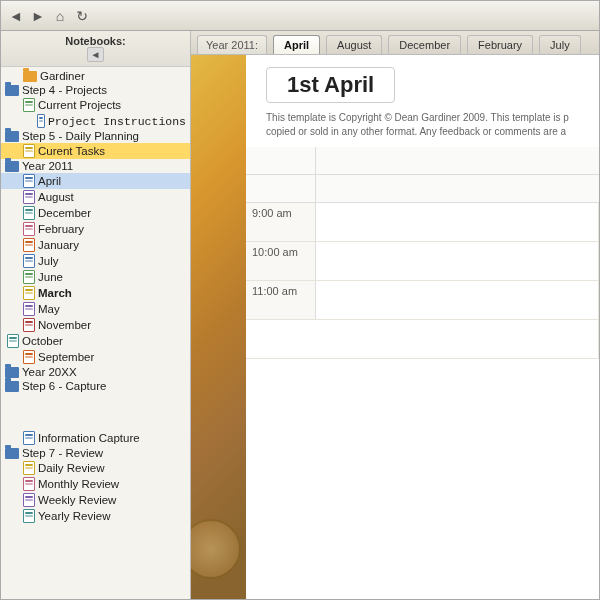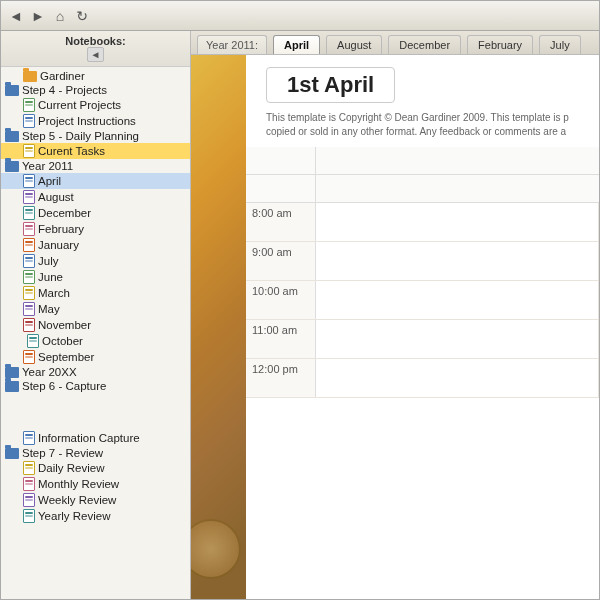--- a/index.html
+++ b/index.html
@@ -294,21 +294,21 @@
     </span>
             <span>Step 4 - Projects</span>
           </div>
           <div class="tree-item tree-indent-1" style="padding-left: 22px;">
             <span style="display:inline-block;width:12px;height:14px;background:white;border:1.5px solid #5a9a5a;border-radius:1px;margin-right:3px;vertical-align:middle;">
       <span style="display:block;height:2px;background:#5a9a5a;margin:2px 1px 1px 1px;border-radius:1px;"></span>
       <span style="display:block;height:2px;background:#5a9a5a;margin:0 1px 1px 1px;border-radius:1px;opacity:0.5;"></span>
     </span>
             <span>Current Projects</span>
           </div>
-          <div class="tree-item tree-indent-1" style="padding-left: 22px;">
+          <div class="tree-item tree-indent-1" style="padding-left: 36px; font-family: Liberation Mono, monospace;">
             <span style="display:inline-block;width:12px;height:14px;background:white;border:1.5px solid #4a7ab5;border-radius:1px;margin-right:3px;vertical-align:middle;">
       <span style="display:block;height:2px;background:#4a7ab5;margin:2px 1px 1px 1px;border-radius:1px;"></span>
       <span style="display:block;height:2px;background:#4a7ab5;margin:0 1px 1px 1px;border-radius:1px;opacity:0.5;"></span>
     </span>
             <span>Project Instructions</span>
           </div>
           <div class="tree-item tree-indent-0" style="padding-left: 4px;">
             <span style="display:inline-block;width:14px;height:11px;background:#4a7ab5;border-radius:1px;margin-right:3px;vertical-align:middle;position:relative;">
       <span style="position:absolute;top:-3px;left:0;width:6px;height:3px;background:#4a7ab5;border-radius:1px 1px 0 0;"></span>
     </span>
@@ -369,42 +369,42 @@
     </span>
             <span>July</span>
           </div>
           <div class="tree-item tree-indent-1" style="padding-left: 22px;">
             <span style="display:inline-block;width:12px;height:14px;background:white;border:1.5px solid #5a9a5a;border-radius:1px;margin-right:3px;vertical-align:middle;">
       <span style="display:block;height:2px;background:#5a9a5a;margin:2px 1px 1px 1px;border-radius:1px;"></span>
       <span style="display:block;height:2px;background:#5a9a5a;margin:0 1px 1px 1px;border-radius:1px;opacity:0.5;"></span>
     </span>
             <span>June</span>
           </div>
-          <div class="tree-item tree-indent-1" style="padding-left: 22px;">
+          <div class="tree-item tree-indent-1" style="padding-left: 22px; font-weight: bold;">
             <span style="display:inline-block;width:12px;height:14px;background:white;border:1.5px solid #c8a820;border-radius:1px;margin-right:3px;vertical-align:middle;">
       <span style="display:block;height:2px;background:#c8a820;margin:2px 1px 1px 1px;border-radius:1px;"></span>
       <span style="display:block;height:2px;background:#c8a820;margin:0 1px 1px 1px;border-radius:1px;opacity:0.5;"></span>
     </span>
             <span>March</span>
           </div>
           <div class="tree-item tree-indent-1" style="padding-left: 22px;">
             <span style="display:inline-block;width:12px;height:14px;background:white;border:1.5px solid #8060b0;border-radius:1px;margin-right:3px;vertical-align:middle;">
       <span style="display:block;height:2px;background:#8060b0;margin:2px 1px 1px 1px;border-radius:1px;"></span>
       <span style="display:block;height:2px;background:#8060b0;margin:0 1px 1px 1px;border-radius:1px;opacity:0.5;"></span>
     </span>
             <span>May</span>
           </div>
           <div class="tree-item tree-indent-1" style="padding-left: 22px;">
             <span style="display:inline-block;width:12px;height:14px;background:white;border:1.5px solid #b04040;border-radius:1px;margin-right:3px;vertical-align:middle;">
       <span style="display:block;height:2px;background:#b04040;margin:2px 1px 1px 1px;border-radius:1px;"></span>
       <span style="display:block;height:2px;background:#b04040;margin:0 1px 1px 1px;border-radius:1px;opacity:0.5;"></span>
     </span>
             <span>November</span>
           </div>
-          <div class="tree-item tree-indent-1" style="padding-left: 6px; margin-left: 20px;">
+          <div class="tree-item tree-indent-1" style="padding-left: 6px;">
             <span style="display:inline-block;width:12px;height:14px;background:white;border:1.5px solid #409090;border-radius:1px;margin-right:3px;vertical-align:middle;">
       <span style="display:block;height:2px;background:#409090;margin:2px 1px 1px 1px;border-radius:1px;"></span>
       <span style="display:block;height:2px;background:#409090;margin:0 1px 1px 1px;border-radius:1px;opacity:0.5;"></span>
     </span>
             <span>October</span>
           </div>
           <div class="tree-item tree-indent-1" style="padding-left: 22px;">
             <span style="display:inline-block;width:12px;height:14px;background:white;border:1.5px solid #d06020;border-radius:1px;margin-right:3px;vertical-align:middle;">
       <span style="display:block;height:2px;background:#d06020;margin:2px 1px 1px 1px;border-radius:1px;"></span>
       <span style="display:block;height:2px;background:#d06020;margin:0 1px 1px 1px;border-radius:1px;opacity:0.5;"></span>
@@ -497,38 +497,33 @@
           <div style="display:flex; border-bottom:1px solid #ddd; min-height:28px; background:#fafaf8;">
             <div style="width:70px; border-right:1px solid #ddd;"></div>
             <div style="flex:1;"></div>
           </div>
           <div style="display:flex; border-bottom:1px solid #ddd; min-height:28px; background:#fafaf8;">
             <div style="width:70px; border-right:1px solid #ddd;"></div>
             <div style="flex:1;"></div>
           </div>
 
           <div class="schedule-area" id="schedule-rows">
-          <div class="schedule-row">
-    <div class="schedule-time-cell">8:00 am</div>
-    <div class="schedule-event-cell"></div>
-  </div>
               <div class="schedule-row">
     <div class="schedule-time-cell">9:00 am</div>
     <div class="schedule-event-cell"></div>
   </div>
               <div class="schedule-row">
     <div class="schedule-time-cell">10:00 am</div>
     <div class="schedule-event-cell"></div>
   </div>
               <div class="schedule-row">
     <div class="schedule-time-cell">11:00 am</div>
     <div class="schedule-event-cell"></div>
   </div>
               <div class="schedule-row">
-    <div class="schedule-time-cell">12:00 pm</div>
     <div class="schedule-event-cell"></div>
   </div>
             </div>
         </div>
       </div>
 
     </div>
   </div>
 </div>
 

